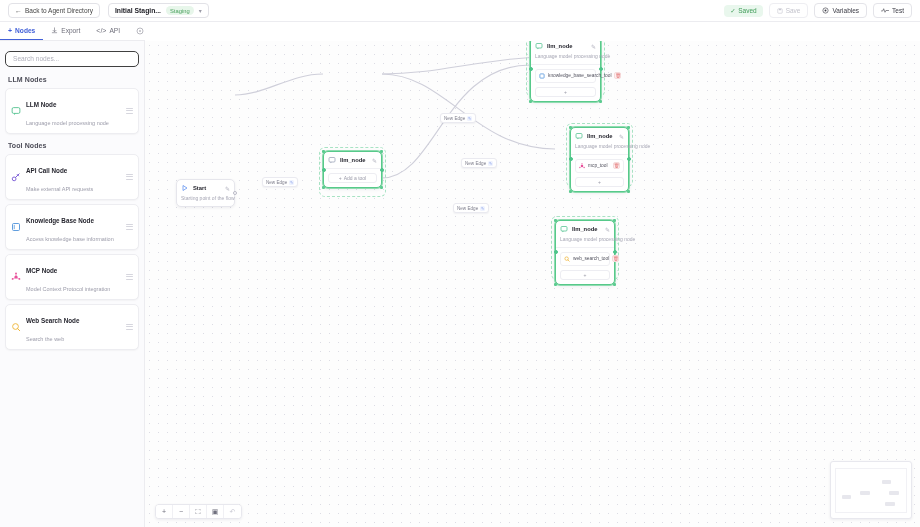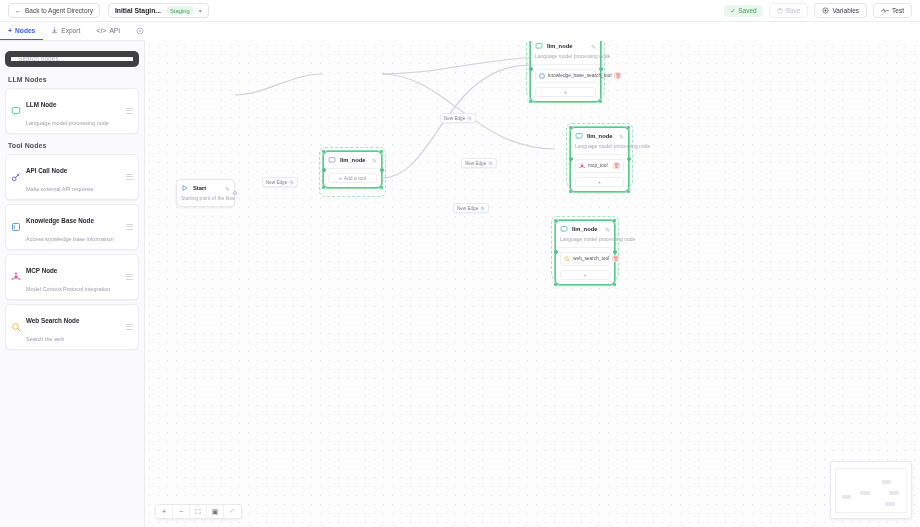--- a/index.html
+++ b/index.html
@@ -80,21 +80,21 @@
     width: 145px; min-width: 145px;
     background: #fbfbfd;
     border-right: 1px solid #ececf0;
     padding: 6px 5px 0 5px;
     overflow: hidden;
     position: relative; z-index: 20;
   }
   .search-wrap { margin-bottom: 9px; }
   .search-input {
     width: 100%; height: 16px;
-    border: 6px solid #404040; border-radius: 5px;
+    border: 1px solid #404040; border-radius: 5px;
     background: #fff; padding: 0 7px;
     font-size: 6.6px; color: #33333c;
     font-family: "Liberation Sans", sans-serif;
     outline: none;
   }
   .search-input::placeholder { color: #b0b0bb; }
   .group-title {
     font-size: 7px; color: #4d4d58; font-weight: 700;
     padding: 0 3px 5px 3px; letter-spacing: .1px;
   }

